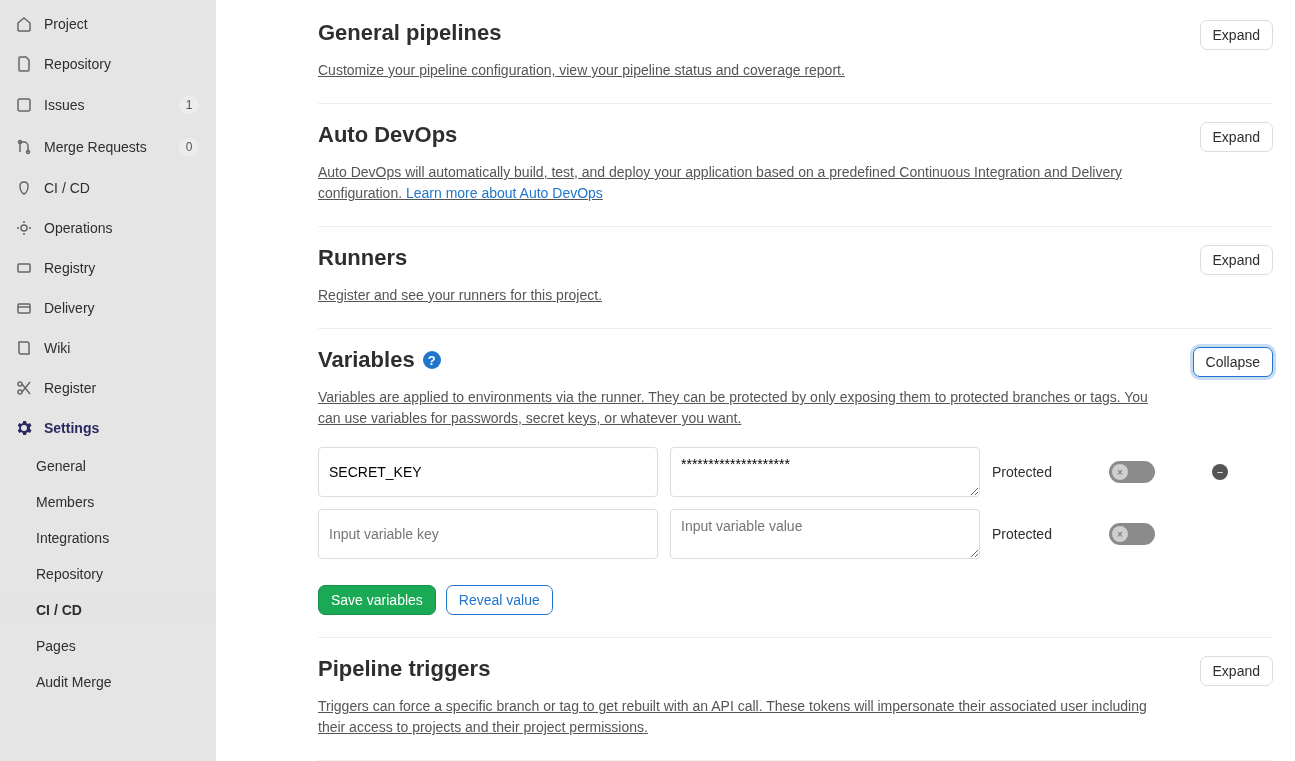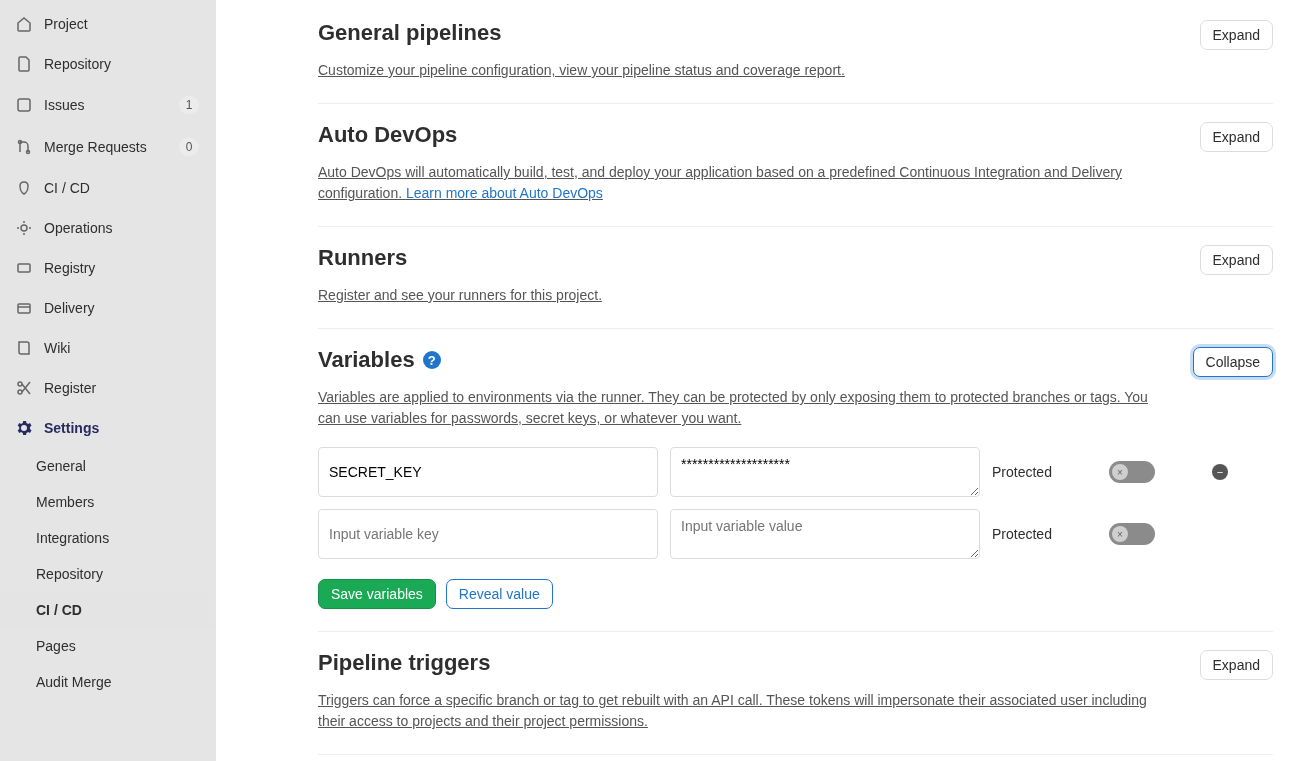--- a/index.html
+++ b/index.html
@@ -178,21 +178,21 @@
   color: #fff;
   display: inline-flex;
   align-items: center;
   justify-content: center;
   font-size: 11px;
   cursor: pointer;
 }
 .section-actions {
   display: flex;
   gap: 10px;
-  margin-top: 20px;
+  margin-top: 26px;
   align-items: center;
 }
 svg { display: block; }
 </style>
 </head>
 <body>
 
 <div class="layout">
   <nav class="sidebar">
     <div class="sidebar-item">

